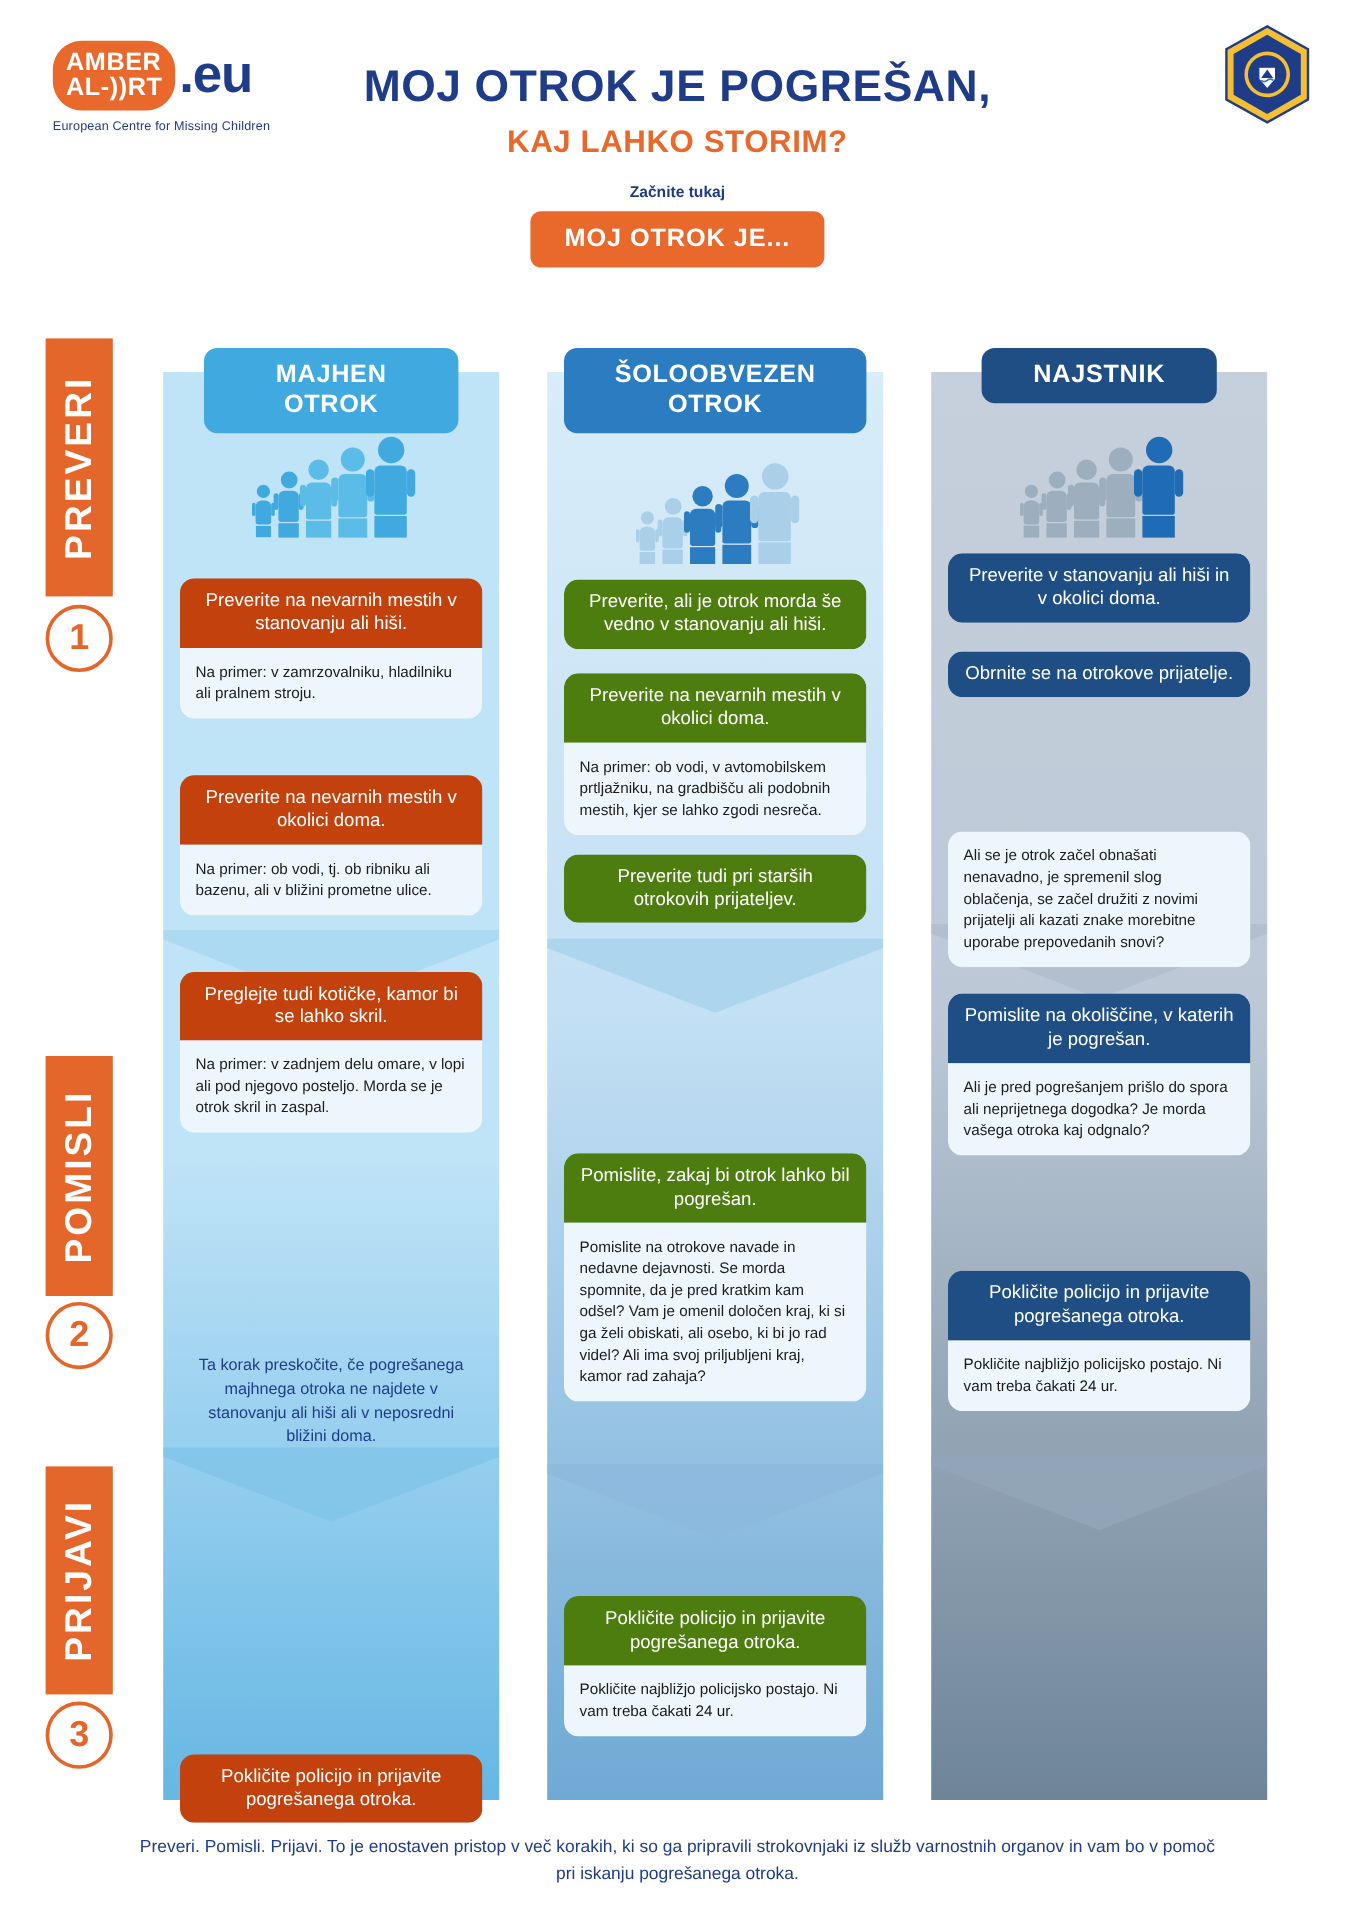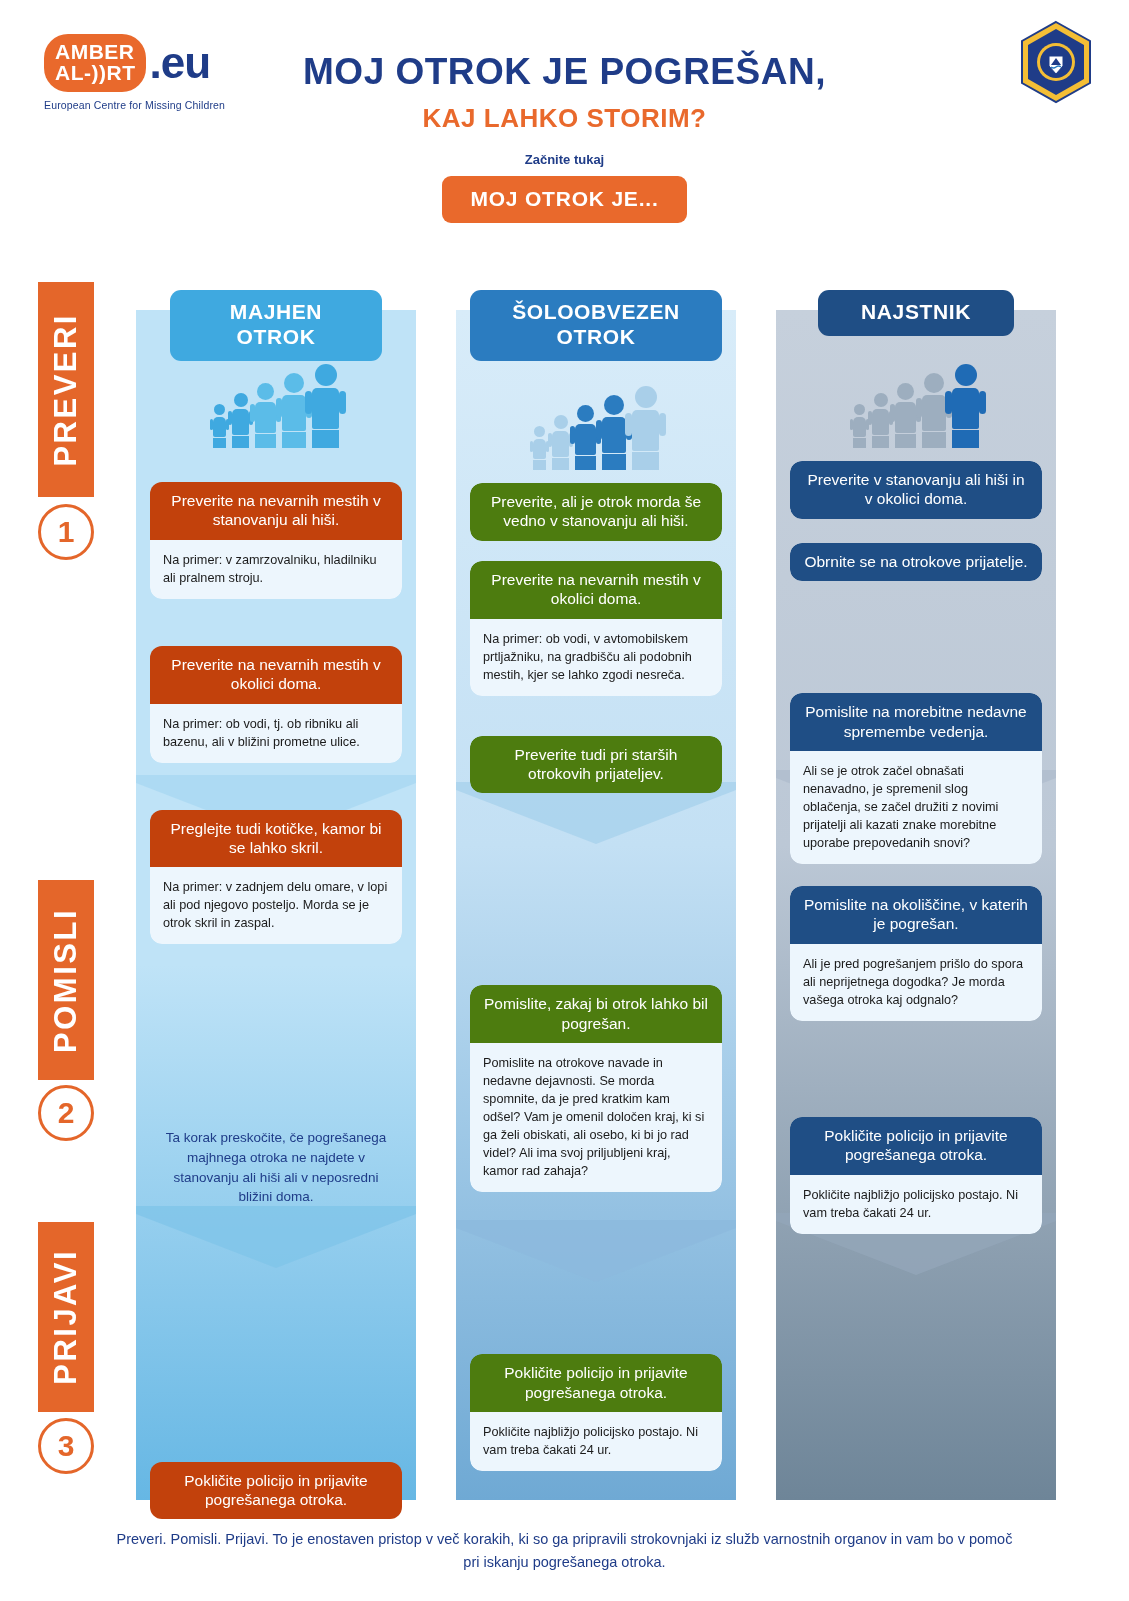--- a/index.html
+++ b/index.html
@@ -311,21 +311,21 @@
           </div>
         </div>
 
         <div class="card">
           <div class="card-head">Preverite, ali je otrok morda še vedno v stanovanju ali hiši.</div>
         </div>
         <div class="card has-body" style="margin-top:20px">
           <div class="card-head">Preverite na nevarnih mestih v okolici doma.</div>
           <div class="card-body">Na primer: ob vodi, v avtomobilskem prtljažniku, na gradbišču ali podobnih mestih, kjer se lahko zgodi nesreča.</div>
         </div>
-        <div class="card" style="margin-top:40px">
+        <div class="card" style="margin-top:16px">
           <div class="card-head">Preverite tudi pri starših otrokovih prijateljev.</div>
         </div>
 
         <div class="card has-body" style="margin-top:192px">
           <div class="card-head">Pomislite, zakaj bi otrok lahko bil pogrešan.</div>
           <div class="card-body">Pomislite na otrokove navade in nedavne dejavnosti. Se morda spomnite, da je pred kratkim kam odšel? Vam je omenil določen kraj, ki si ga želi obiskati, ali osebo, ki bi jo rad videl? Ali ima svoj priljubljeni kraj, kamor rad zahaja?</div>
         </div>
 
         <div class="card has-body" style="margin-top:162px">
           <div class="card-head">Pokličite policijo in prijavite pogrešanega otroka.</div>
@@ -379,21 +379,20 @@
         </div>
 
         <div class="card">
           <div class="card-head">Preverite v stanovanju ali hiši in v okolici doma.</div>
         </div>
         <div class="card" style="margin-top:24px">
           <div class="card-head">Obrnite se na otrokove prijatelje.</div>
         </div>
 
         <div class="card has-body" style="margin-top:112px">
-          <div class="card-head">Pomislite na morebitne nedavne spremembe vedenja.</div>
           <div class="card-body">Ali se je otrok začel obnašati nenavadno, je spremenil slog oblačenja, se začel družiti z novimi prijatelji ali kazati znake morebitne uporabe prepovedanih snovi?</div>
         </div>
         <div class="card has-body" style="margin-top:22px">
           <div class="card-head">Pomislite na okoliščine, v katerih je pogrešan.</div>
           <div class="card-body">Ali je pred pogrešanjem prišlo do spora ali neprijetnega dogodka? Je morda vašega otroka kaj odgnalo?</div>
         </div>
 
         <div class="card has-body" style="margin-top:96px">
           <div class="card-head">Pokličite policijo in prijavite pogrešanega otroka.</div>
           <div class="card-body">Pokličite najbližjo policijsko postajo. Ni vam treba čakati 24 ur.</div>

